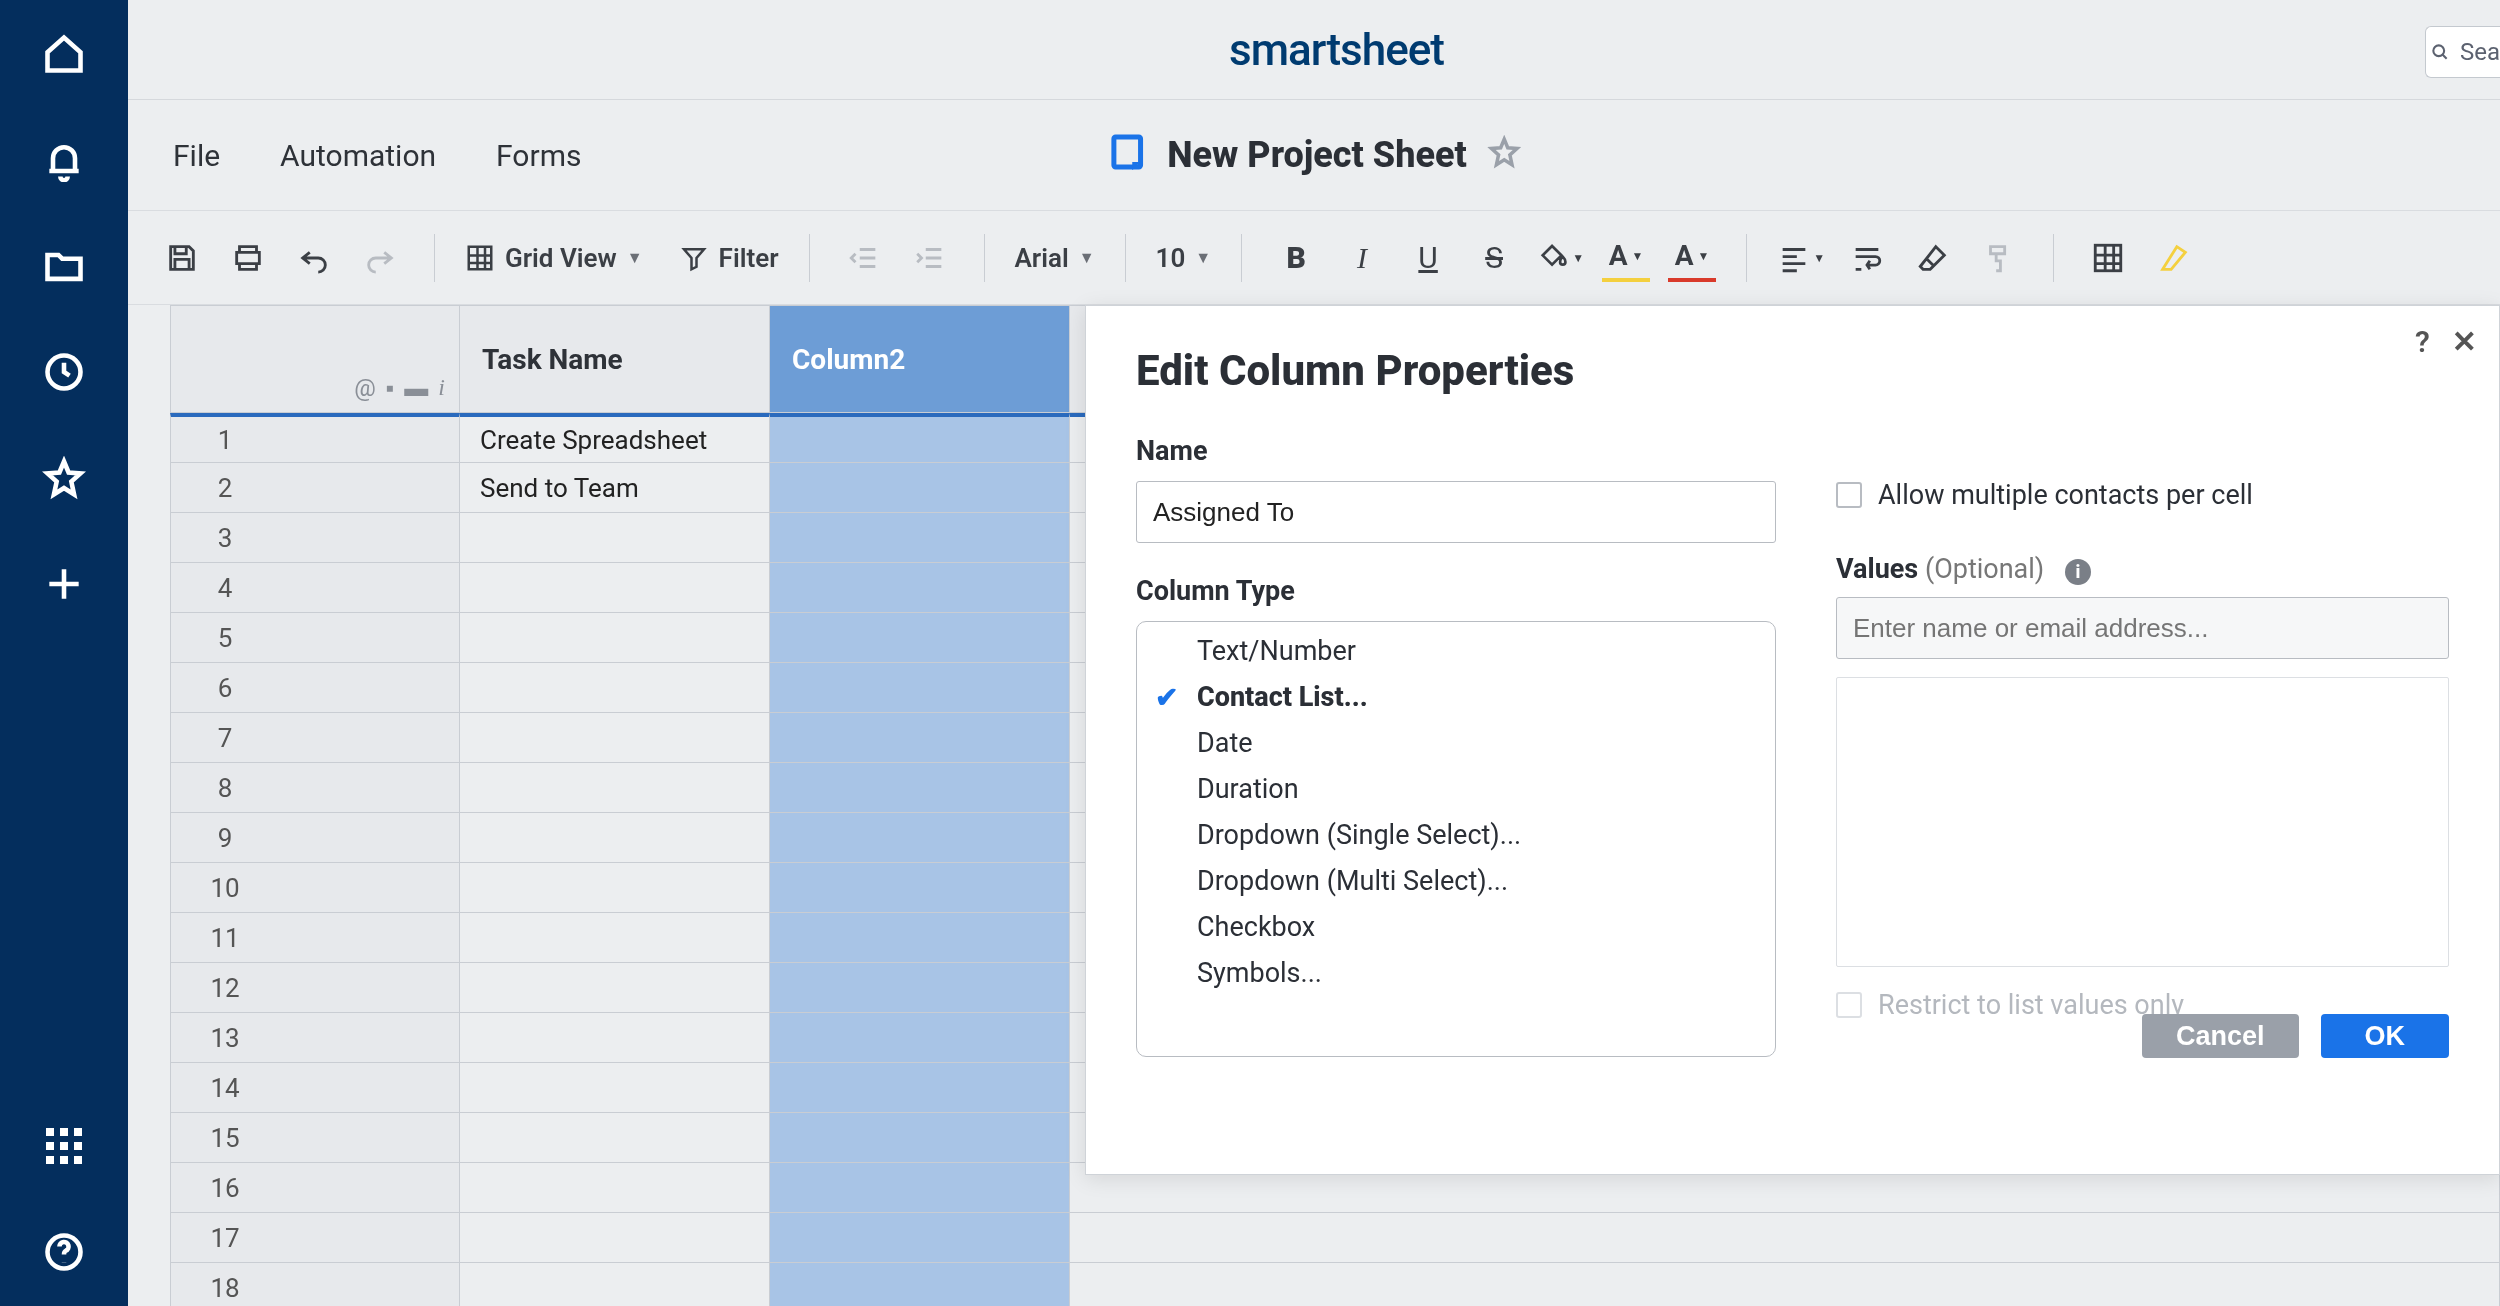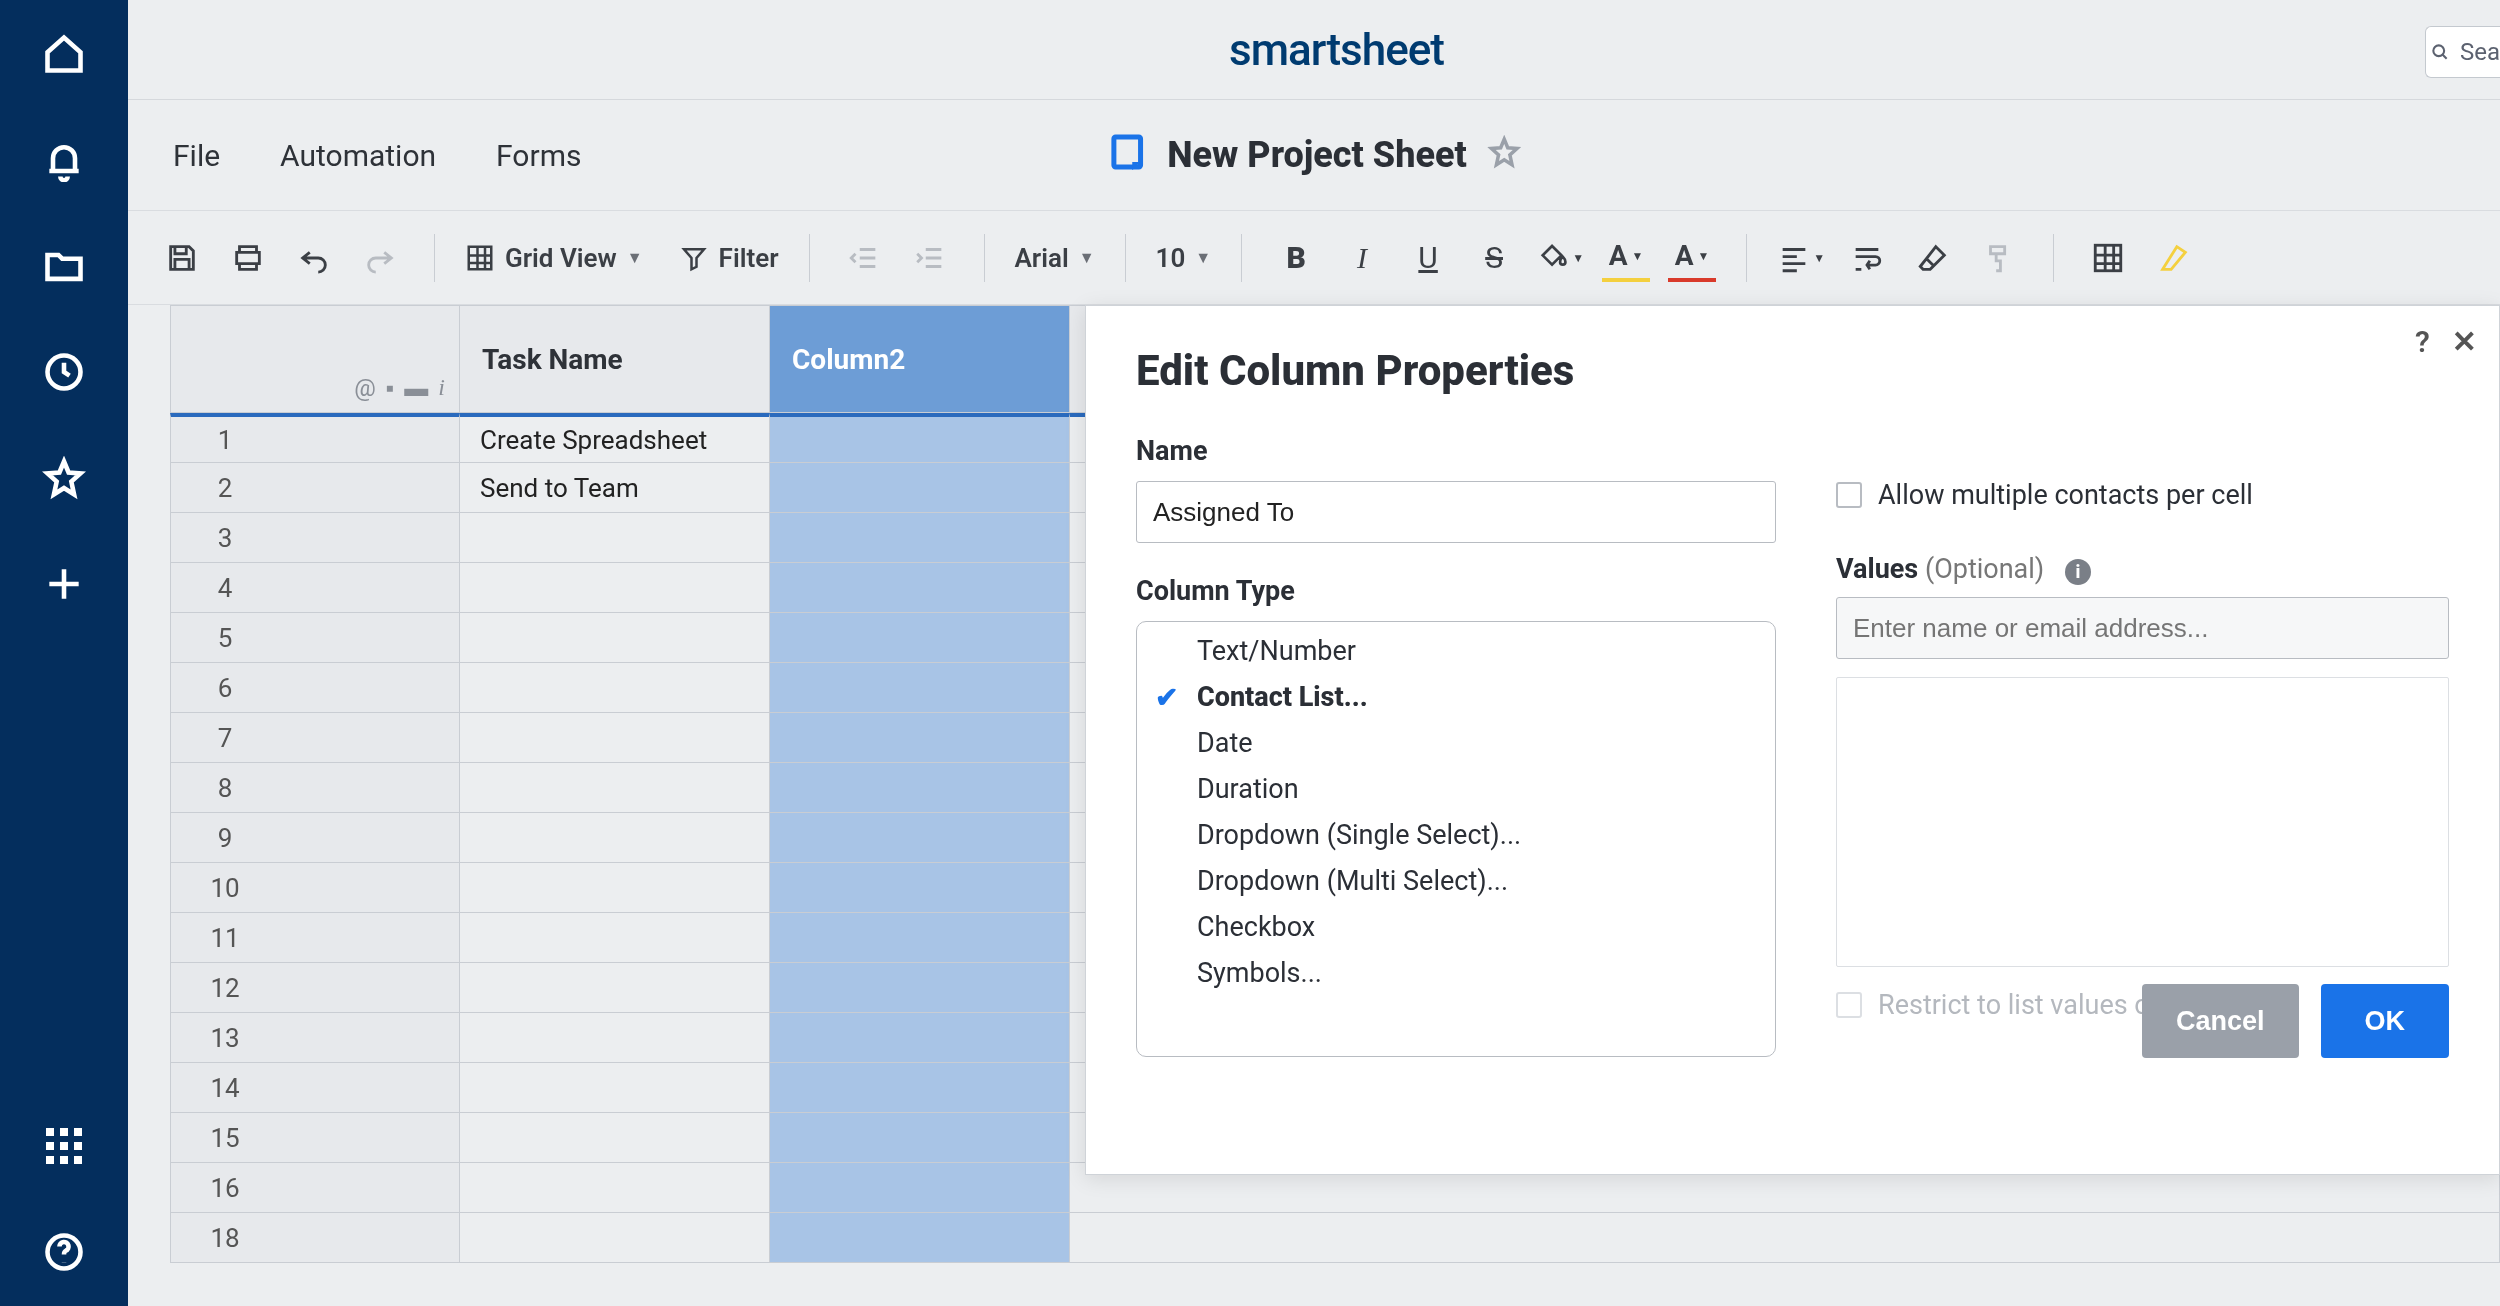--- a/index.html
+++ b/index.html
@@ -76,21 +76,21 @@
   .type-item{height:46px;display:flex;align-items:center;padding-left:60px;font-size:27px;color:#2b2f36;cursor:pointer;position:relative;}
   .type-item.selected{font-weight:800;}
   .type-item .check{position:absolute;left:18px;color:#1a73e8;font-weight:900;font-size:28px;}
   .chk-row{display:flex;align-items:center;gap:16px;font-size:27px;color:#2b2f36;}
   .chk-row.disabled{color:#b4b8be;}
   .chk-box{width:26px;height:26px;border:2px solid #b8bcc2;border-radius:3px;background:#fff;}
   .values-input{width:100%;height:62px;border:1px solid #b8bcc2;border-radius:3px;padding:0 16px;font-size:26px;background:#f6f7f8;}
   .values-area{width:100%;height:290px;border:1px solid #dcdfe3;border-radius:2px;margin-top:18px;background:#fff;}
   .info-icon{display:inline-flex;width:26px;height:26px;border-radius:50%;background:#7a7f87;color:#fff;align-items:center;justify-content:center;font-size:18px;font-weight:800;margin-left:14px;}
   .dialog-buttons{position:absolute;right:50px;bottom:116px;display:flex;gap:22px;}
-  .btn{height:74px;padding:0 34px;border:none;border-radius:4px;font-size:27px;font-weight:600;cursor:pointer;}
+  .btn{height:44px;padding:0 34px;border:none;border-radius:4px;font-size:27px;font-weight:600;cursor:pointer;}
   .btn-cancel{background:#9aa0a9;color:#fff;}
   .btn-ok{background:#1a73e8;color:#fff;padding:0 44px;}
 </style>
 </head>
 <body>
 
 <div class="left-rail">
   <div class="rail-icon">
       <svg viewBox="0 0 24 24">
         <path d="M3 11 L12 3 L21 11 V21 H3 Z"></path>
@@ -396,20 +396,26 @@
         <div class="cell filler"></div>
       </div>
       <div class="grid-row">
         <div class="rownum">15</div>
         <div class="cell task"></div>
         <div class="cell sel"></div>
         <div class="cell filler"></div>
       </div>
       <div class="grid-row">
         <div class="rownum">16</div>
+        <div class="cell task"></div>
+        <div class="cell sel"></div>
+        <div class="cell filler"></div>
+      </div>
+      <div class="grid-row">
+        <div class="rownum">17</div>
         <div class="cell task"></div>
         <div class="cell sel"></div>
         <div class="cell filler"></div>
       </div>
       <div class="grid-row">
         <div class="rownum">18</div>
         <div class="cell task"></div>
         <div class="cell sel"></div>
         <div class="cell filler"></div>
       </div>

